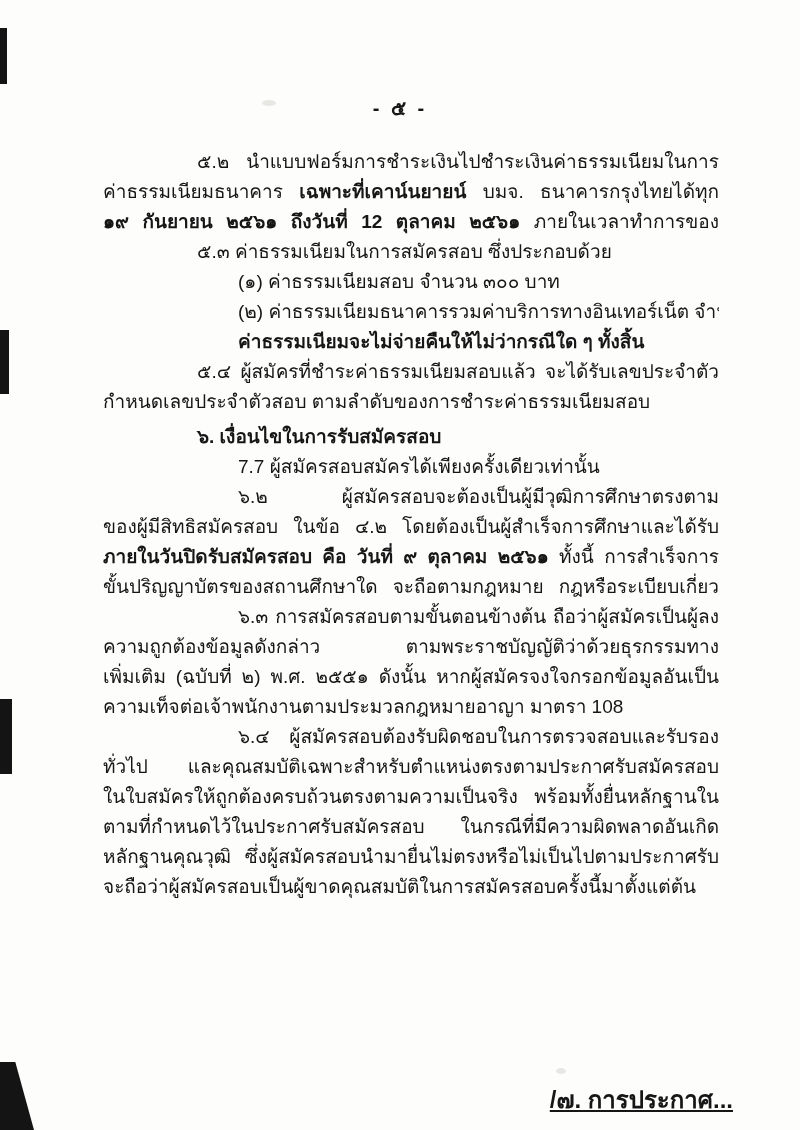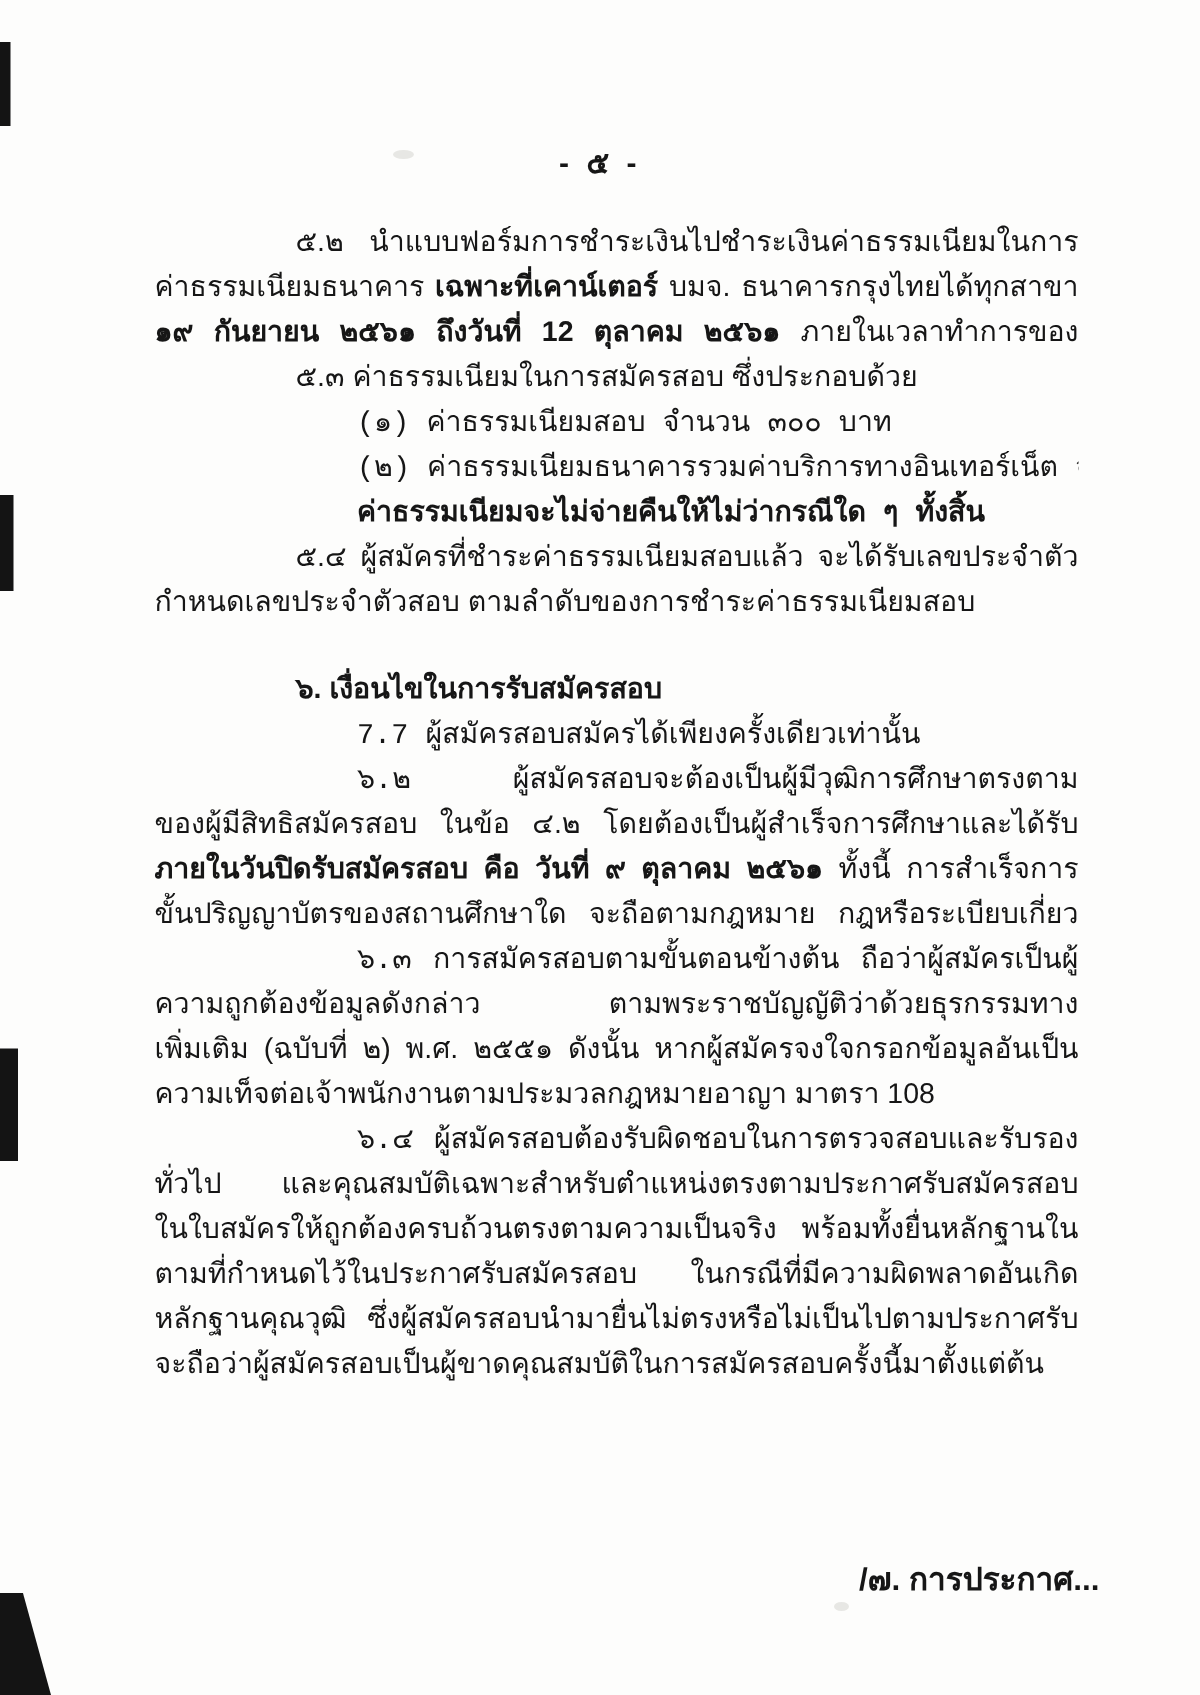--- a/index.html
+++ b/index.html
@@ -27,26 +27,26 @@
     overflow:hidden;
     white-space:nowrap;
   }
   .line.fill{
     white-space:normal;
     text-align:justify;
     -moz-text-align-last:justify;
     text-align-last:justify;
   }
   .line.section{padding-left:94px;}
-  .line.sub{padding-left:135px;font-family:Liberation Mono, monospace;}
-  .line.gap{margin-top:28px;}
+  .line.sub{padding-left:135px;}
+  .line.gap{margin-top:5px;}
   .line .b{font-weight:bold;}
   .footer{
-    position:absolute;top:1036px;right:67px;
-    font-size:21px;font-weight:bold;
+    position:absolute;top:1080px;right:67px;
+    font-size:24px;font-weight:bold;text-decoration:underline;
   }
   .edge-mark{position:absolute;left:0;background:#141414;}
   .m1{top:28px;width:7px;height:56px;}
   .m2{top:330px;width:9px;height:64px;}
   .m3{top:699px;width:12px;height:75px;}
   .m4{top:1062px;width:34px;height:68px;clip-path:polygon(0 0,45% 0,100% 100%,0 100%);}
   .smudge{position:absolute;background:#d9d9d4;border-radius:50%;opacity:.6;}
   .s1{left:262px;top:100px;width:14px;height:6px;}
   .s2{left:556px;top:1068px;width:10px;height:6px;}
 </style>
@@ -59,21 +59,21 @@
   <div class="edge-mark m2"></div>
   <div class="edge-mark m3"></div>
   <div class="edge-mark m4"></div>
   <div class="smudge s1"></div>
   <div class="smudge s2"></div>
 
   <div class="pageno">- ๕ -</div>
 
   <main class="doc">
       <div class="line section fill"><span>๕.๒ นำแบบฟอร์มการชำระเงินไปชำระเงินค่าธรรมเนียมในการสมัครสอบ และ</span></div>
-      <div class="line flush fill"><span>ค่าธรรมเนียมธนาคาร </span><span class="b">เฉพาะที่เคาน์เตอร์</span><span> บมจ. ธนาคารกรุงไทยได้ทุกสาขาทั่วประเทศ </span></div>
+      <div class="line flush fill"><span>ค่าธรรมเนียมธนาคาร </span><span class="b">เฉพาะที่เคาน์นยายน์</span><span> บมจ. ธนาคารกรุงไทยได้ทุกสาขาทั่วประเทศ </span></div>
       <div class="line flush fill"><span class="b">๑๙ กันยายน ๒๕๖๑ ถึงวันที่ 12 ตุลาคม ๒๕๖๑</span><span> ภายในเวลาทำการของธนาคาร </span></div>
       <div class="line section"><span>๕.๓ ค่าธรรมเนียมในการสมัครสอบ ซึ่งประกอบด้วย</span></div>
       <div class="line sub"><span>(๑) ค่าธรรมเนียมสอบ จำนวน ๓๐๐ บาท</span></div>
       <div class="line sub"><span>(๒) ค่าธรรมเนียมธนาคารรวมค่าบริการทางอินเทอร์เน็ต จำนวน ๓๐ บาท</span></div>
       <div class="line sub"><span class="b">ค่าธรรมเนียมจะไม่จ่ายคืนให้ไม่ว่ากรณีใด ๆ ทั้งสิ้น</span></div>
       <div class="line section fill"><span>๕.๔ ผู้สมัครที่ชำระค่าธรรมเนียมสอบแล้ว จะได้รับเลขประจำตัวสอบ โดยจะ</span></div>
       <div class="line flush"><span>กำหนดเลขประจำตัวสอบ ตามลำดับของการชำระค่าธรรมเนียมสอบ</span></div>
       <div class="line section gap"><span class="b">๖. เงื่อนไขในการรับสมัครสอบ</span></div>
       <div class="line sub"><span>7.7 ผู้สมัครสอบสมัครได้เพียงครั้งเดียวเท่านั้น</span></div>
       <div class="line sub fill"><span>๖.๒ ผู้สมัครสอบจะต้องเป็นผู้มีวุฒิการศึกษาตรงตามคุณสมบัติเฉพาะสำหรับตำแหน่ง</span></div>

